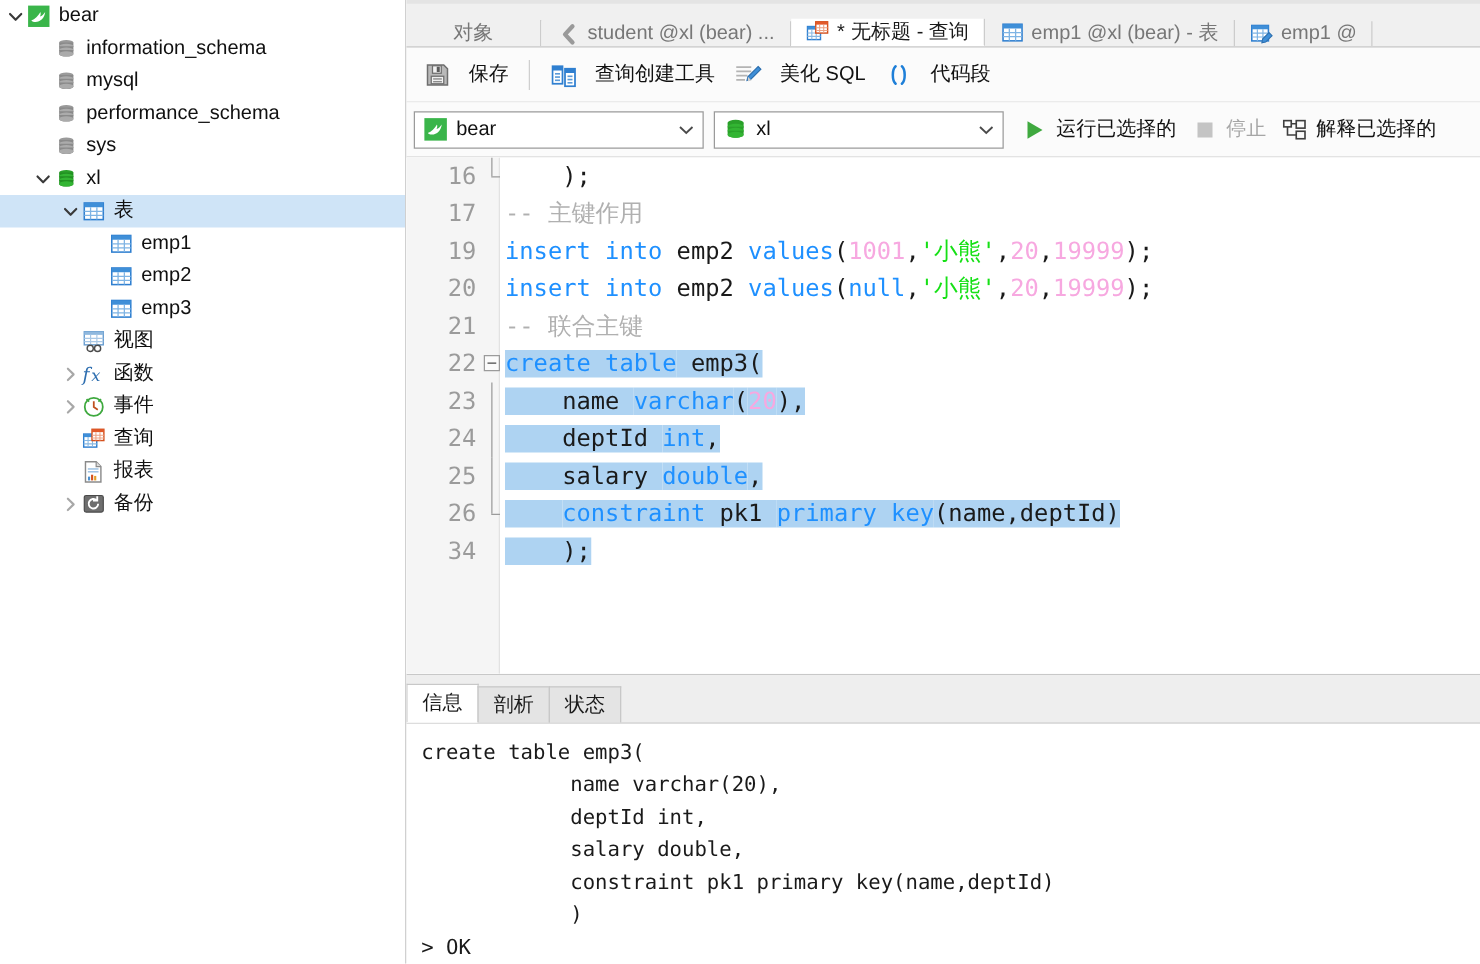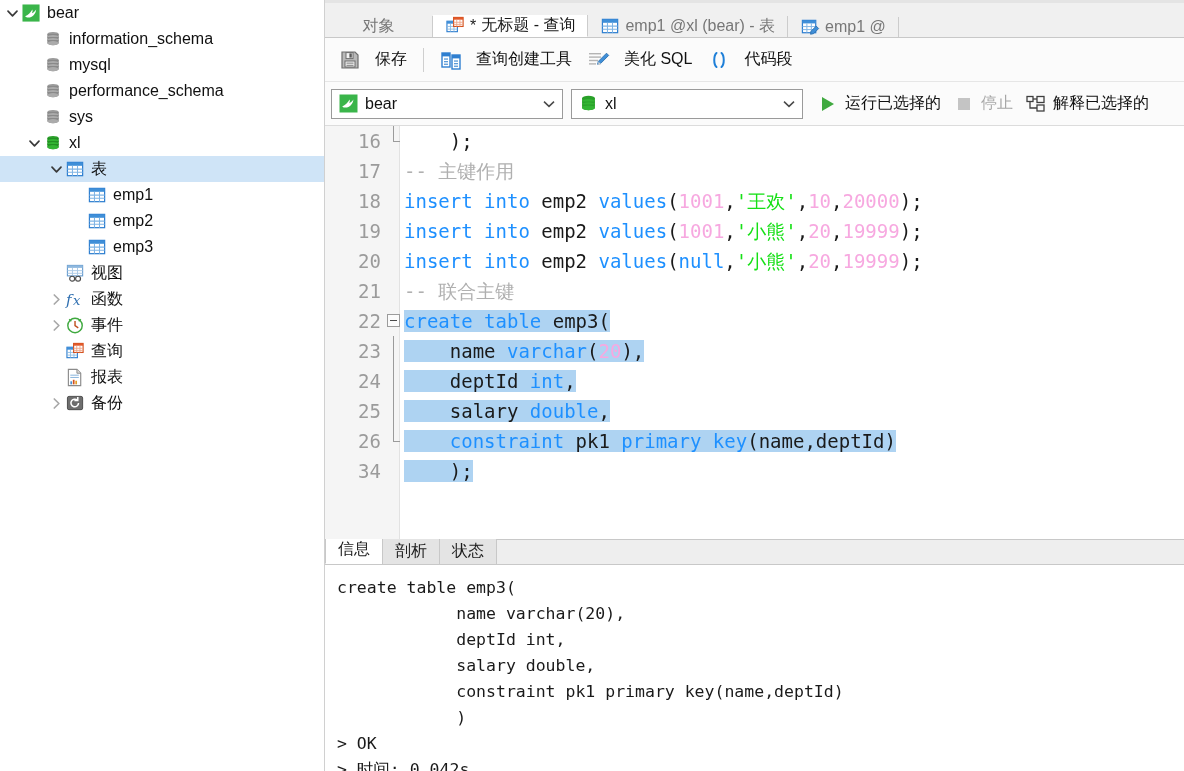--- a/index.html
+++ b/index.html
@@ -163,21 +163,21 @@
   .fold-box:after {
     content:""; position:absolute; left:2px; top:5px; width:7px; height:1px; background:#4a4a4a;
   }
   .fold-line { position: absolute; left: 8px; top: 0; bottom: 0; width: 1px; background: #9b9b9b; }
   .fold-end-top { position:absolute; left:8px; top:0; height:15px; width:1px; background:#9b9b9b; }
   .fold-end-bar { position:absolute; left:8px; top:15px; width:7px; height:1px; background:#9b9b9b; }
 
   
   #respanel { flex: none; height: 232px; display: flex; flex-direction: column; background:#ffffff; border-top: 1px solid #c8c8c8; }
   #restabs {
-    height: 25px; flex: none;
+    height: 39px; flex: none;
     background: #eeeeee;
     display: flex; align-items: flex-end;
     border-bottom: 1px solid #c8c8c8;
     justify-content: flex-end;
   }
   .rtab {
     padding: 0 12px; height: 29px; line-height: 29px;
     font-size: 16px; color: #1a1a1a;
     background: #e4e4e4;
     border: 1px solid #c8c8c8; border-bottom: none;
@@ -427,20 +427,28 @@
         </span>
         <span class="tree-label">备份</span>
       </div>
     </div>
 
   <div id="right">
 
     <div id="tabbar">
         <div class="tab object-tab">
           <span>对象</span>
+        </div>
+        <div class="tab">
+          <span class="tab-ico">
+            <svg width="16" height="19" viewBox="0 0 16 19">
+              <path d="M11 3L5 9.5 11 16" fill="none" stroke="#9a9a9a" stroke-width="3.4" stroke-linecap="round" stroke-linejoin="round"></path>
+            </svg>
+          </span>
+          <span>student @xl (bear) ...</span>
         </div>
         <div class="tab active">
           <span class="tab-ico">
             <svg width="19" height="19" viewBox="0 0 20 20">
               <rect x="1" y="5.5" width="11" height="11" fill="#ffffff" stroke="#2f7fd0" stroke-width="1.2"></rect>
         <rect x="1" y="5.5" width="11" height="2.6" fill="#3f8fd8"></rect>
         <path d="M4.7 8.1v8.4M8.4 8.1v8.4M1 11h11M1 13.8h11" stroke="#88b8e2" stroke-width="0.9"></path>
         <rect x="8" y="1.5" width="10" height="9.5" fill="#ffffff" stroke="#d4511e" stroke-width="1.2"></rect>
         <rect x="8" y="1.5" width="10" height="2.4" fill="#e2592a"></rect>
         <path d="M11.3 3.9v7.1M14.7 3.9v7.1M8 6.6h10M8 8.8h10" stroke="#eda183" stroke-width="0.9"></path>
@@ -600,25 +608,20 @@
             <span class="foldcell">
               <span class="fold-end-top"></span>
               <span class="fold-end-bar"></span>
             </span>
             <span class="codetext"><span class="plain">    );</span></span>
           </div>
           <div class="code-line">
             <span class="lnum">17</span>
             <span class="foldcell"></span>
             <span class="codetext"><span class="cmt">-- 主键作用</span></span>
-          </div>
-          <div class="code-line">
-            <span class="lnum">18</span>
-            <span class="foldcell"></span>
-            <span class="codetext"><span class="kw">insert into</span><span class="plain"> emp2 </span><span class="kw">values</span><span class="plain">(</span><span class="num">1001</span><span class="plain">,</span><span class="str">'王欢'</span><span class="plain">,</span><span class="num">10</span><span class="plain">,</span><span class="num">20000</span><span class="plain">);</span></span>
           </div>
           <div class="code-line">
             <span class="lnum">19</span>
             <span class="foldcell"></span>
             <span class="codetext"><span class="kw">insert into</span><span class="plain"> emp2 </span><span class="kw">values</span><span class="plain">(</span><span class="num">1001</span><span class="plain">,</span><span class="str">'小熊'</span><span class="plain">,</span><span class="num">20</span><span class="plain">,</span><span class="num">19999</span><span class="plain">);</span></span>
           </div>
           <div class="code-line">
             <span class="lnum">20</span>
             <span class="foldcell"></span>
             <span class="codetext"><span class="kw">insert into</span><span class="plain"> emp2 </span><span class="kw">values</span><span class="plain">(</span><span class="kw">null</span><span class="plain">,</span><span class="str">'小熊'</span><span class="plain">,</span><span class="num">20</span><span class="plain">,</span><span class="num">19999</span><span class="plain">);</span></span>

